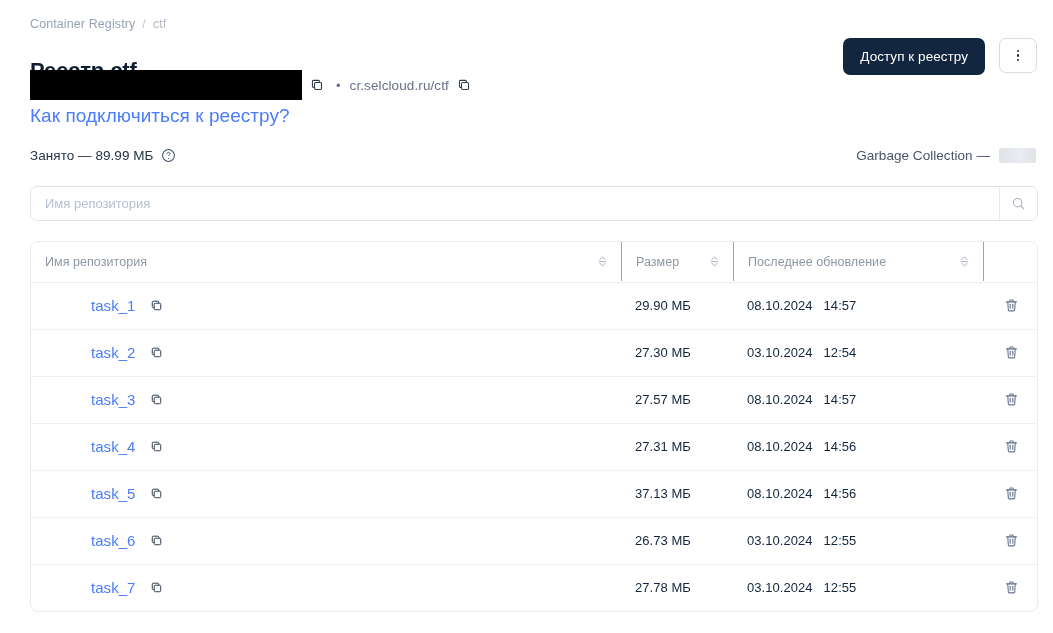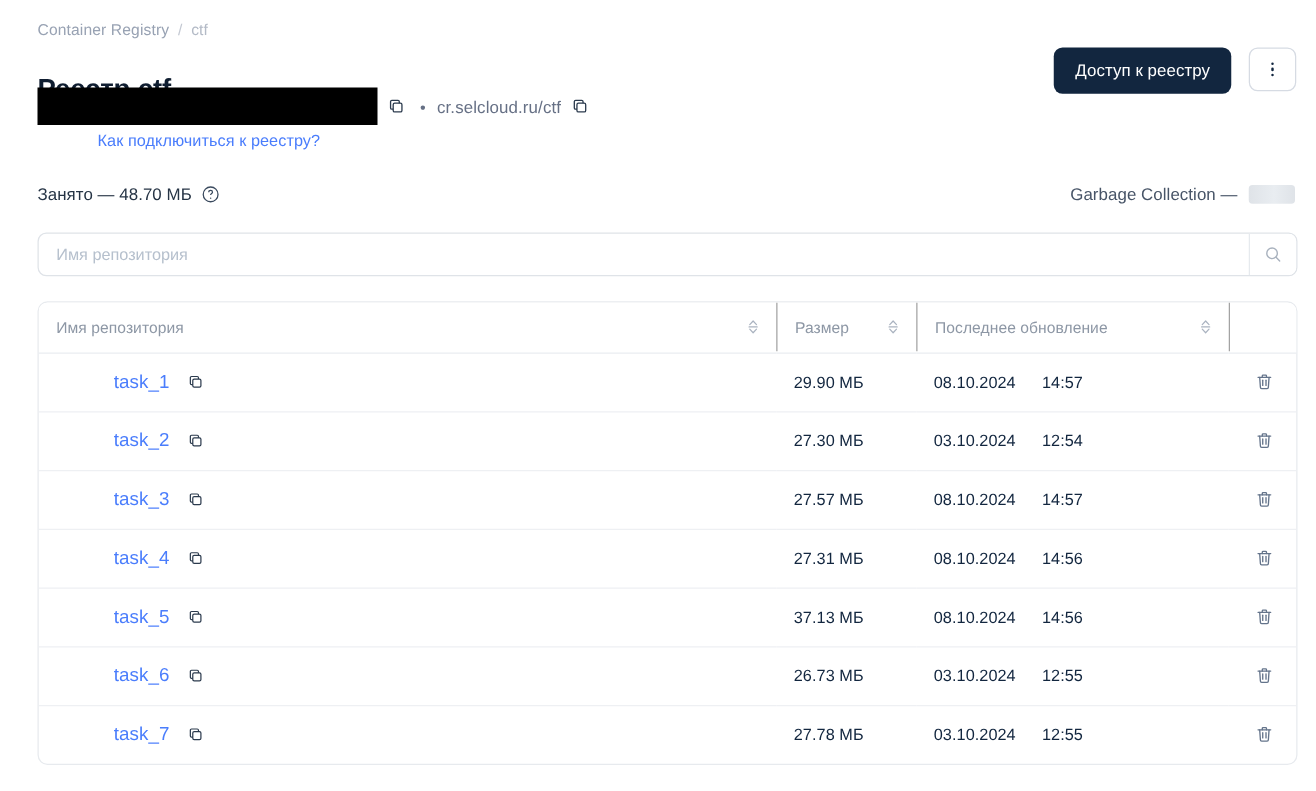--- a/index.html
+++ b/index.html
@@ -86,25 +86,24 @@
     letter-spacing: .1px;
     white-space: nowrap;
     text-align: right;
   }
 
   
   .help-link {
     position: absolute;
     left: 30px;
     top: 105px;
-    font-size: 13px;
+    font-size: 19px;
     color: #4a7dfc;
     text-decoration: none;
     letter-spacing: .05px;
-    margin-left: 48px;
   }
 
   
   .access-btn {
     position: absolute;
     right: 68px;
     top: 38px;
     height: 37px;
     padding: 0 17px;
     background: #12263f;
@@ -277,21 +276,21 @@
     gap: 6px;
   }
   .repo-link {
     color: #4a7dfc;
     text-decoration: none;
     font-size: 15px;
     margin-left: 46px;
   }
   .cell-size { white-space: nowrap; color:#1d2939; }
   .cell-upd  { white-space: nowrap; color:#1d2939; }
-  .cell-upd .time { margin-left: 21px; }
+  .cell-upd .time { margin-left: 11px; }
   .cell-act  { text-align: center; }
   .trash-btn {
     display: inline-flex;
     align-items: center;
     justify-content: center;
     width: 22px;
     height: 22px;
     cursor: pointer;
   }
   svg { display: block; }
@@ -330,21 +329,21 @@
   <a class="help-link" href="#">Как подключиться к реестру?</a>
 
   <button class="access-btn">Доступ к реестру</button>
   <button class="kebab-btn">
     <span class="dot"></span>
     <span class="dot"></span>
     <span class="dot"></span>
   </button>
 
   <div class="usage-row">
-    <span>Занято — 48.70 МБ</span>
+    <span>Занято — 89.99 МБ</span>
     <span class="help-icon">
       <svg width="15" height="15" viewBox="0 0 16 16" fill="none" stroke="#3a4a5e" stroke-width="1.1">
         <circle cx="8" cy="8" r="6.3"></circle>
         <path d="M6.4 6.2c0-.9.7-1.6 1.6-1.6s1.6.7 1.6 1.6c0 1.1-1.6 1.1-1.6 2.3" stroke-width="1.05"></path>
         <circle cx="8" cy="11.2" r=".62" fill="#3a4a5e" stroke="none"></circle>
       </svg>
     </span>
   </div>
 
   <div class="gc-row">

